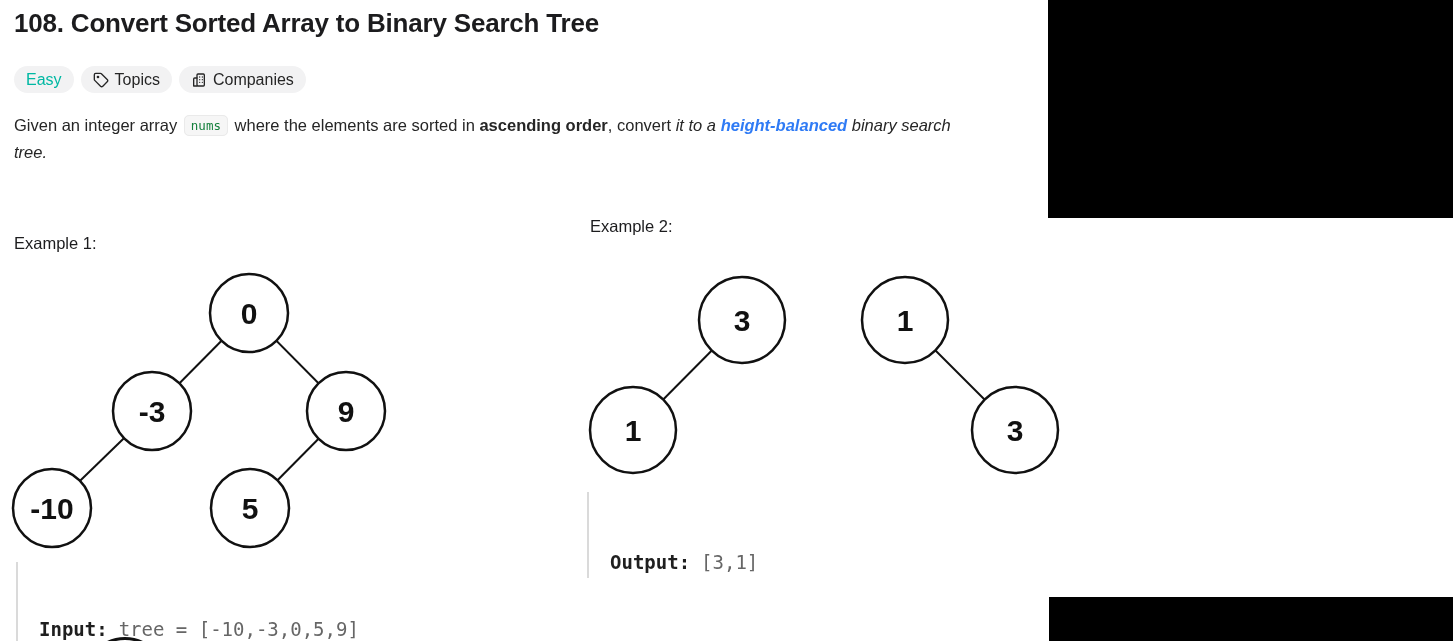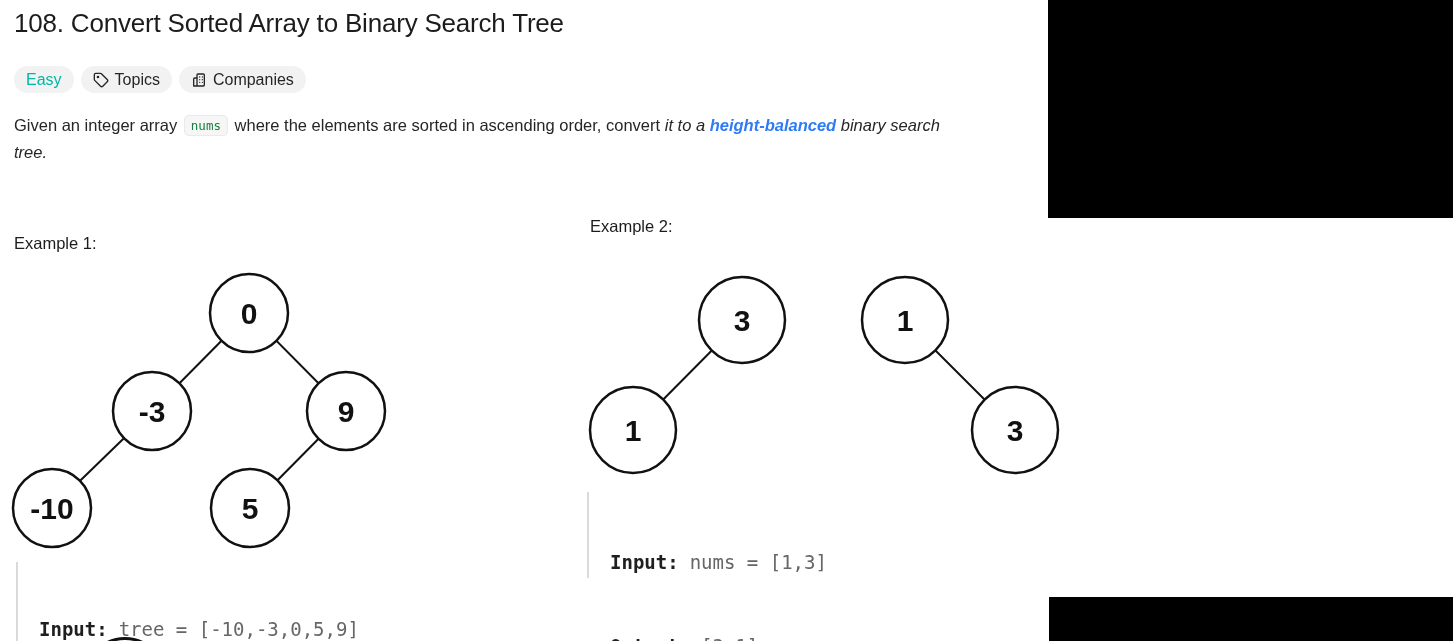--- a/index.html
+++ b/index.html
@@ -6,42 +6,42 @@
   html,body { background:#ffffff; }
   .screen {
     position:relative; width:1453px; height:641px;
     background:#ffffff; overflow:hidden;
     font-family:"Liberation Sans", sans-serif;
     color:#262626;
   }
   
   .page-title {
     position:absolute; left:14px; top:8px;
-    font-size:26px; font-weight:400; color:#1c1c1e;
+    font-size:26px; font-weight:700; color:#1c1c1e;
     letter-spacing:-0.2px; white-space:nowrap;
   }
   .badges {
     position:absolute; left:14px; top:66px;
     display:flex; gap:7px; align-items:center;
   }
   .pill {
     display:inline-flex; align-items:center; gap:6px;
     height:27px; padding:0 12px; border-radius:14px;
     background:#f2f2f3; font-size:16px; color:#262626;
     cursor:pointer; white-space:nowrap;
   }
   .pill.easy { color:#00b8a3; }
   .pill svg { display:block; }
   
   .description {
     position:absolute; left:14px; top:112px; width:1040px;
     font-size:16.5px; line-height:27px; color:#262626;
   }
   .description em { font-style:italic; }
-  .description strong { font-weight:400; }
+  .description strong { font-weight:700; }
   .inline-code {
     font-family:"DejaVu Sans Mono", monospace;
     font-size:12.5px; color:#15803d;
     background:#f6f6f6; border:1px solid #eaeaea; border-radius:5px;
     padding:2px 6px; margin:0 2px; vertical-align:1px;
   }
   .hb-link {
     color:#2f7bf5; font-weight:700; font-style:italic;
     text-decoration:none; cursor:pointer;
   }
@@ -149,21 +149,20 @@
     <circle cx="53" cy="160" r="43"></circle>
     <circle cx="325" cy="50" r="43"></circle>
     <circle cx="435" cy="160" r="43"></circle>
     <text x="162" y="50" dy="0.36em">3</text>
     <text x="53" y="160" dy="0.36em">1</text>
     <text x="325" y="50" dy="0.36em">1</text>
     <text x="435" y="160" dy="0.36em">3</text>
   </svg>
 
   <div class="code-block" id="ex2-block">
-    <div><span class="lbl">Input:</span><span>nums = [1,3]</span></div>
     <div><span class="lbl">Output:</span><span>[3,1]</span></div>
     
   </div>
 
   <div class="redact" id="redact-top"></div>
   <div class="redact" id="redact-bottom"></div>
 
 </div>
 
 </body></html>

